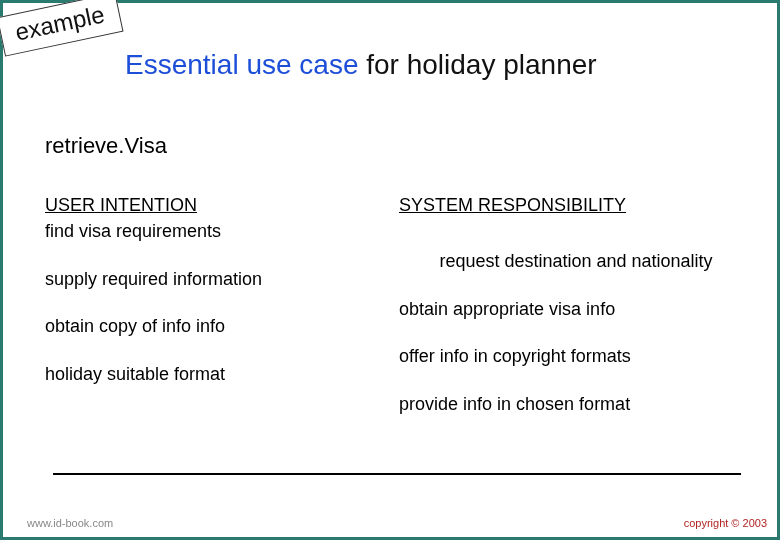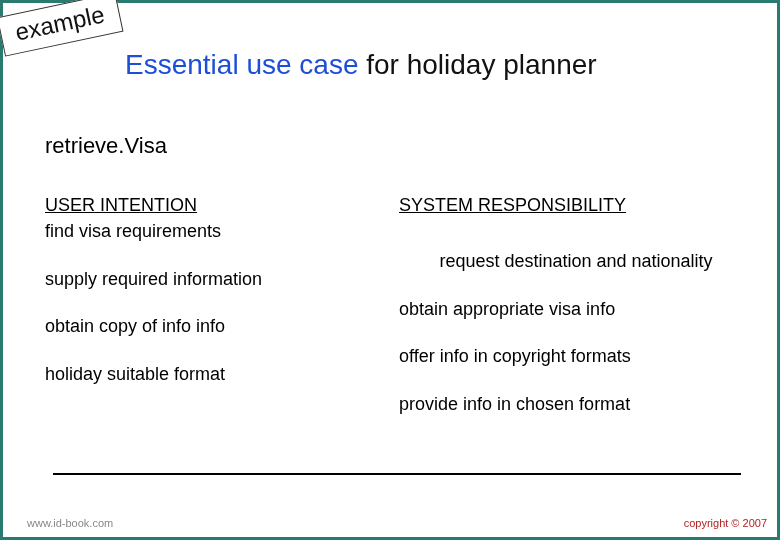--- a/index.html
+++ b/index.html
@@ -117,16 +117,16 @@
         <div class="step">offer info in copyright formats</div>
         <div class="step">provide info in chosen format</div>
       </div>
     </div>
   </div>
 
   <div class="hr"></div>
 
   <div class="footer">
     <span>www.id-book.com</span>
-    <span class="right">copyright © 2007</span>
+    <span class="right">copyright © 2003</span>
   </div>
 
 </div>
 
 </body></html>

